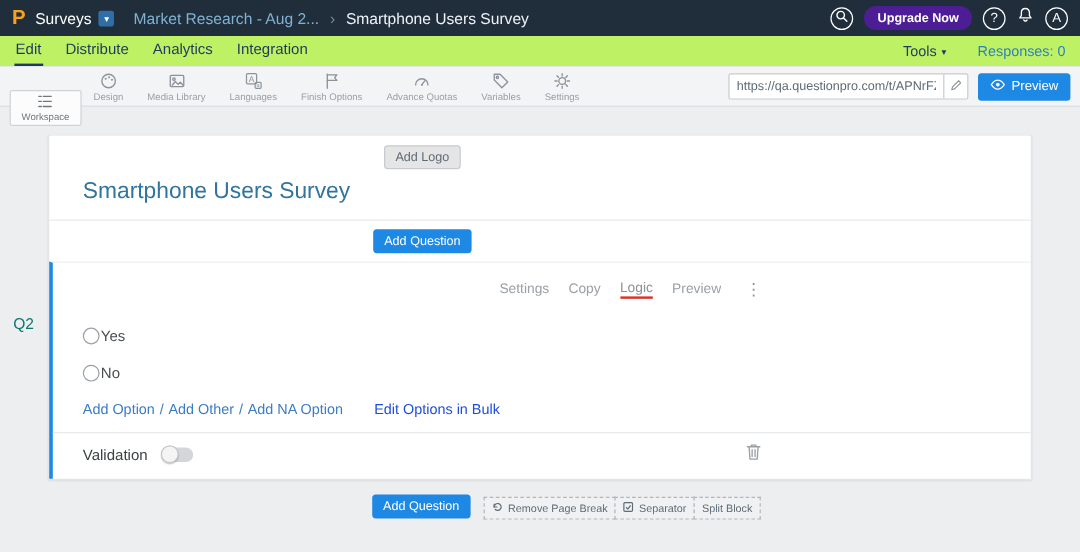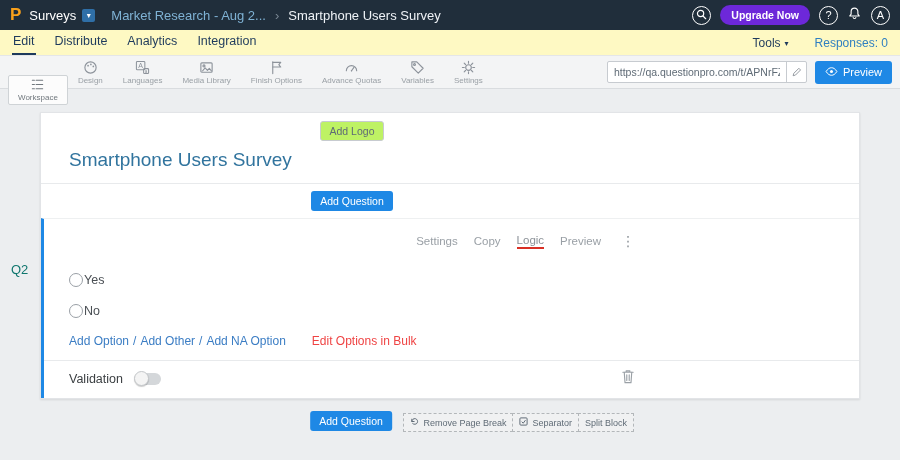--- a/index.html
+++ b/index.html
@@ -14,25 +14,25 @@
   .topbar { height:30px; background:#202e3b; display:flex; align-items:center; padding:0 10px; }
   .qp-logo { color:#f9a11b; font-weight:bold; font-size:17px; margin-right:8px; cursor:pointer; }
   .surveys { color:#fff; font-size:13px; display:flex; align-items:center; gap:6px; cursor:pointer; }
   .caret-box { background:#2f6fa7; color:#fff; font-size:8px; width:13px; height:13px; border-radius:2px; display:flex; align-items:center; justify-content:center; }
   .breadcrumb { margin-left:16px; display:flex; align-items:center; gap:9px; font-size:13px; }
   .crumb-parent { color:#7fb2d4; cursor:pointer; }
   .crumb-sep { color:#7a8894; }
   .crumb-current { color:#eef2f6; }
   .topbar-right { margin-left:auto; display:flex; align-items:center; gap:9px; }
   .circle-btn { width:19px; height:19px; border:1.4px solid #fff; border-radius:50%; display:flex; align-items:center; justify-content:center; color:#fff; font-size:11px; cursor:pointer; flex:0 0 auto; }
-  .upgrade-btn { background:#6d28d9; color:#fff; font-size:10.5px; font-weight:bold; border:none; border-radius:10px; padding:4px 11px; cursor:pointer; font-family:inherit; }
+  .upgrade-btn { background:#4c1d95; color:#fff; font-size:10.5px; font-weight:bold; border:none; border-radius:10px; padding:4px 11px; cursor:pointer; font-family:inherit; }
   .bell-wrap { display:flex; align-items:center; cursor:pointer; }
 
   
-  .nav-row { height:26px; background:#fef9c3; display:flex; align-items:flex-end; padding:0 12px; gap:18px; border-bottom:1px solid #e4e6e8; }
+  .nav-row { height:26px; background:#bef264; display:flex; align-items:flex-end; padding:0 12px; gap:18px; border-bottom:1px solid #e4e6e8; }
   .nav-tab { font-size:12.5px; color:#1e3a5c; padding:4px 1px 5px; cursor:pointer; border-bottom:2px solid transparent; }
   .nav-tab.active { border-bottom-color:#1e3a5c; }
   .nav-right { margin-left:auto; display:flex; gap:26px; align-items:center; padding-bottom:5px; }
   .tools { font-size:12px; color:#1e3a5c; cursor:pointer; display:flex; align-items:center; gap:4px; }
   .tools .tiny-caret { font-size:8px; color:#1e3a5c; }
   .responses { font-size:12px; color:#2f7fc1; cursor:pointer; }
 
   
   .toolbar { height:33px; background:#f3f4f5; border-bottom:1px solid #d9dcdf; display:flex; align-items:center; padding:0 8px; }
   .tool-item { display:flex; flex-direction:column; align-items:center; justify-content:center; gap:1px; padding:1px 9px; height:30px; border:1px solid transparent; cursor:pointer; }
@@ -45,21 +45,21 @@
   .url-input { border:none; outline:none; font-size:10.5px; color:#5f6b76; width:178px; padding:0 6px; background:transparent; font-family:inherit; }
   .url-pencil { width:20px; height:100%; border-left:1px solid #c7cbd0; display:flex; align-items:center; justify-content:center; cursor:pointer; }
   .preview-btn { background:#1e88e5; color:#fff; border:none; border-radius:3px; font-size:11px; height:23px; padding:0 10px; display:flex; align-items:center; gap:5px; cursor:pointer; font-family:inherit; }
 
   
   .main { position:relative; padding-top:23px; height:371px; }
   .card { margin:0 40px; background:#fff; border:1px solid #e2e4e7; box-shadow:0 1px 2px rgba(0,0,0,.1); }
   .content-col { margin-left:28px; width:566px; }
   .logo-row { padding-top:8px; }
   .logo-row .content-col { text-align:center; }
-  .add-logo-btn { background:#bef264; border:1px solid #c7cbd0; border-radius:3px; font-size:10.5px; color:#5f6b76; padding:3px 9px; cursor:pointer; font-family:inherit; }
+  .add-logo-btn { background:#e5e5e5; border:1px solid #c7cbd0; border-radius:3px; font-size:10.5px; color:#5f6b76; padding:3px 9px; cursor:pointer; font-family:inherit; }
   .title-row { margin:8px 0 12px; }
   .survey-title { font-size:19px; font-weight:normal; color:#31749e; margin:0; cursor:text; }
   .card-divider { border-top:1px solid #e8eaec; }
   .add-q-row { padding:7px 0; }
   .add-q-row .content-col { text-align:center; }
   .add-q-btn { background:#1e88e5; color:#fff; border:none; border-radius:3px; font-size:10.5px; padding:4px 9px; cursor:pointer; font-family:inherit; }
 
   .question-block { position:relative; border-top:1px solid #eef0f1; border-left:3px solid #1e88e5; padding:14px 0 0; }
   .question-block .content-col { margin-left:25px; }
   .q-id { position:absolute; left:-33px; top:43px; font-size:13px; color:#0f766e; }
@@ -69,21 +69,21 @@
   .q-dots { font-size:14px; color:#8d9399; margin-left:4px; cursor:pointer; }
   .q-text { margin-top:12px; font-size:15px; color:#3c4043; padding-bottom:9px; border-bottom:1px solid #dadce0; cursor:text; }
   .q-options { margin-top:23px; }
   .q-option { display:flex; align-items:center; gap:1px; margin-bottom:15px; height:16px; cursor:pointer; }
   .radio { width:14px; height:14px; border:1.5px solid #9aa0a6; border-radius:50%; background:#fff; }
   .q-option-label { font-size:12.5px; color:#4a4f54; }
   .q-links-row { display:flex; justify-content:flex-start; align-items:center; font-size:12px;gap:26px; }
   .q-add-links { color:#3b7dc4; display:flex; }
   .q-add-link { cursor:pointer; }
   .link-sep { margin:0 4px; }
-  .bulk-link { color:#ef4444; cursor:pointer; }
+  .bulk-link { color:#1d4ed8; cursor:pointer; }
   .q-val-divider { margin-top:12px; border-top:1px solid #e8eaec; }
   .validation-row { padding:8px 0 10px; }
   .validation-inner { display:flex; align-items:center; }
   .validation-label { font-size:12.5px; color:#3c4043; }
   .toggle { margin-left:12px; width:26px; height:12px; background:#d4d7da; border-radius:6px; position:relative; cursor:pointer; }
   .toggle-knob { position:absolute; left:-1px; top:-2px; width:15px; height:15px; background:#f4f4f4; border:1px solid #c4c7ca; border-radius:50%; box-shadow:0 1px 1px rgba(0,0,0,.2); }
   .trash-btn { margin-left:auto; cursor:pointer; display:flex; align-items:center; }
 
   
   .bottom-bar { position:relative; margin:12px 40px 0; height:22px; }
@@ -161,38 +161,38 @@
           <circle cx="8" cy="8" r="6"></circle>
           <circle cx="5.4" cy="6" r=".9" fill="#8d939b" stroke="none"></circle>
           <circle cx="8.4" cy="4.7" r=".9" fill="#8d939b" stroke="none"></circle>
           <circle cx="11" cy="6.8" r=".9" fill="#8d939b" stroke="none"></circle>
         </svg>
     </span>
     <span class="tool-label">Design</span>
   </div>
   <div class="tool-item">
     <span class="tool-icon">
+      <svg width="15" height="15" viewBox="0 0 16 16" fill="none" stroke="#8d939b" stroke-width="1.2" stroke-linejoin="round">
+          <rect x="2" y="3" width="12" height="10" rx="1"></rect>
+          <circle cx="5.3" cy="6.3" r="1.1"></circle>
+          <path d="M3.5 12l3-3.5 2.5 2.5 2-2 2.5 3"></path>
+        </svg>
+    </span>
+    <span class="tool-label">Media Library</span>
+  </div>
+  <div class="tool-item">
+    <span class="tool-icon">
       <svg width="15" height="15" viewBox="0 0 16 16" fill="none" stroke="#8d939b" stroke-width="1.1">
           <rect x="1.5" y="1.5" width="9" height="9" rx="1"></rect>
           <text x="6" y="8.6" font-size="7.5" text-anchor="middle" fill="#8d939b" stroke="none" font-family="Liberation Sans, sans-serif">A</text>
           <rect x="9.2" y="9.2" width="5.3" height="5.3" rx="1"></rect>
           <text x="11.8" y="13.6" font-size="4.8" text-anchor="middle" fill="#8d939b" stroke="none" font-family="Liberation Sans, sans-serif">a</text>
         </svg>
     </span>
     <span class="tool-label">Languages</span>
-  </div>
-  <div class="tool-item">
-    <span class="tool-icon">
-      <svg width="15" height="15" viewBox="0 0 16 16" fill="none" stroke="#8d939b" stroke-width="1.2" stroke-linejoin="round">
-          <rect x="2" y="3" width="12" height="10" rx="1"></rect>
-          <circle cx="5.3" cy="6.3" r="1.1"></circle>
-          <path d="M3.5 12l3-3.5 2.5 2.5 2-2 2.5 3"></path>
-        </svg>
-    </span>
-    <span class="tool-label">Media Library</span>
   </div>
   <div class="tool-item">
     <span class="tool-icon">
       <svg width="15" height="15" viewBox="0 0 16 16" fill="none" stroke="#8d939b" stroke-width="1.2" stroke-linecap="round" stroke-linejoin="round">
           <path d="M4 14.5V2"></path>
           <path d="M4 2.5h8.5L10.5 5l2 2.5H4"></path>
         </svg>
     </span>
     <span class="tool-label">Finish Options</span>
   </div>

